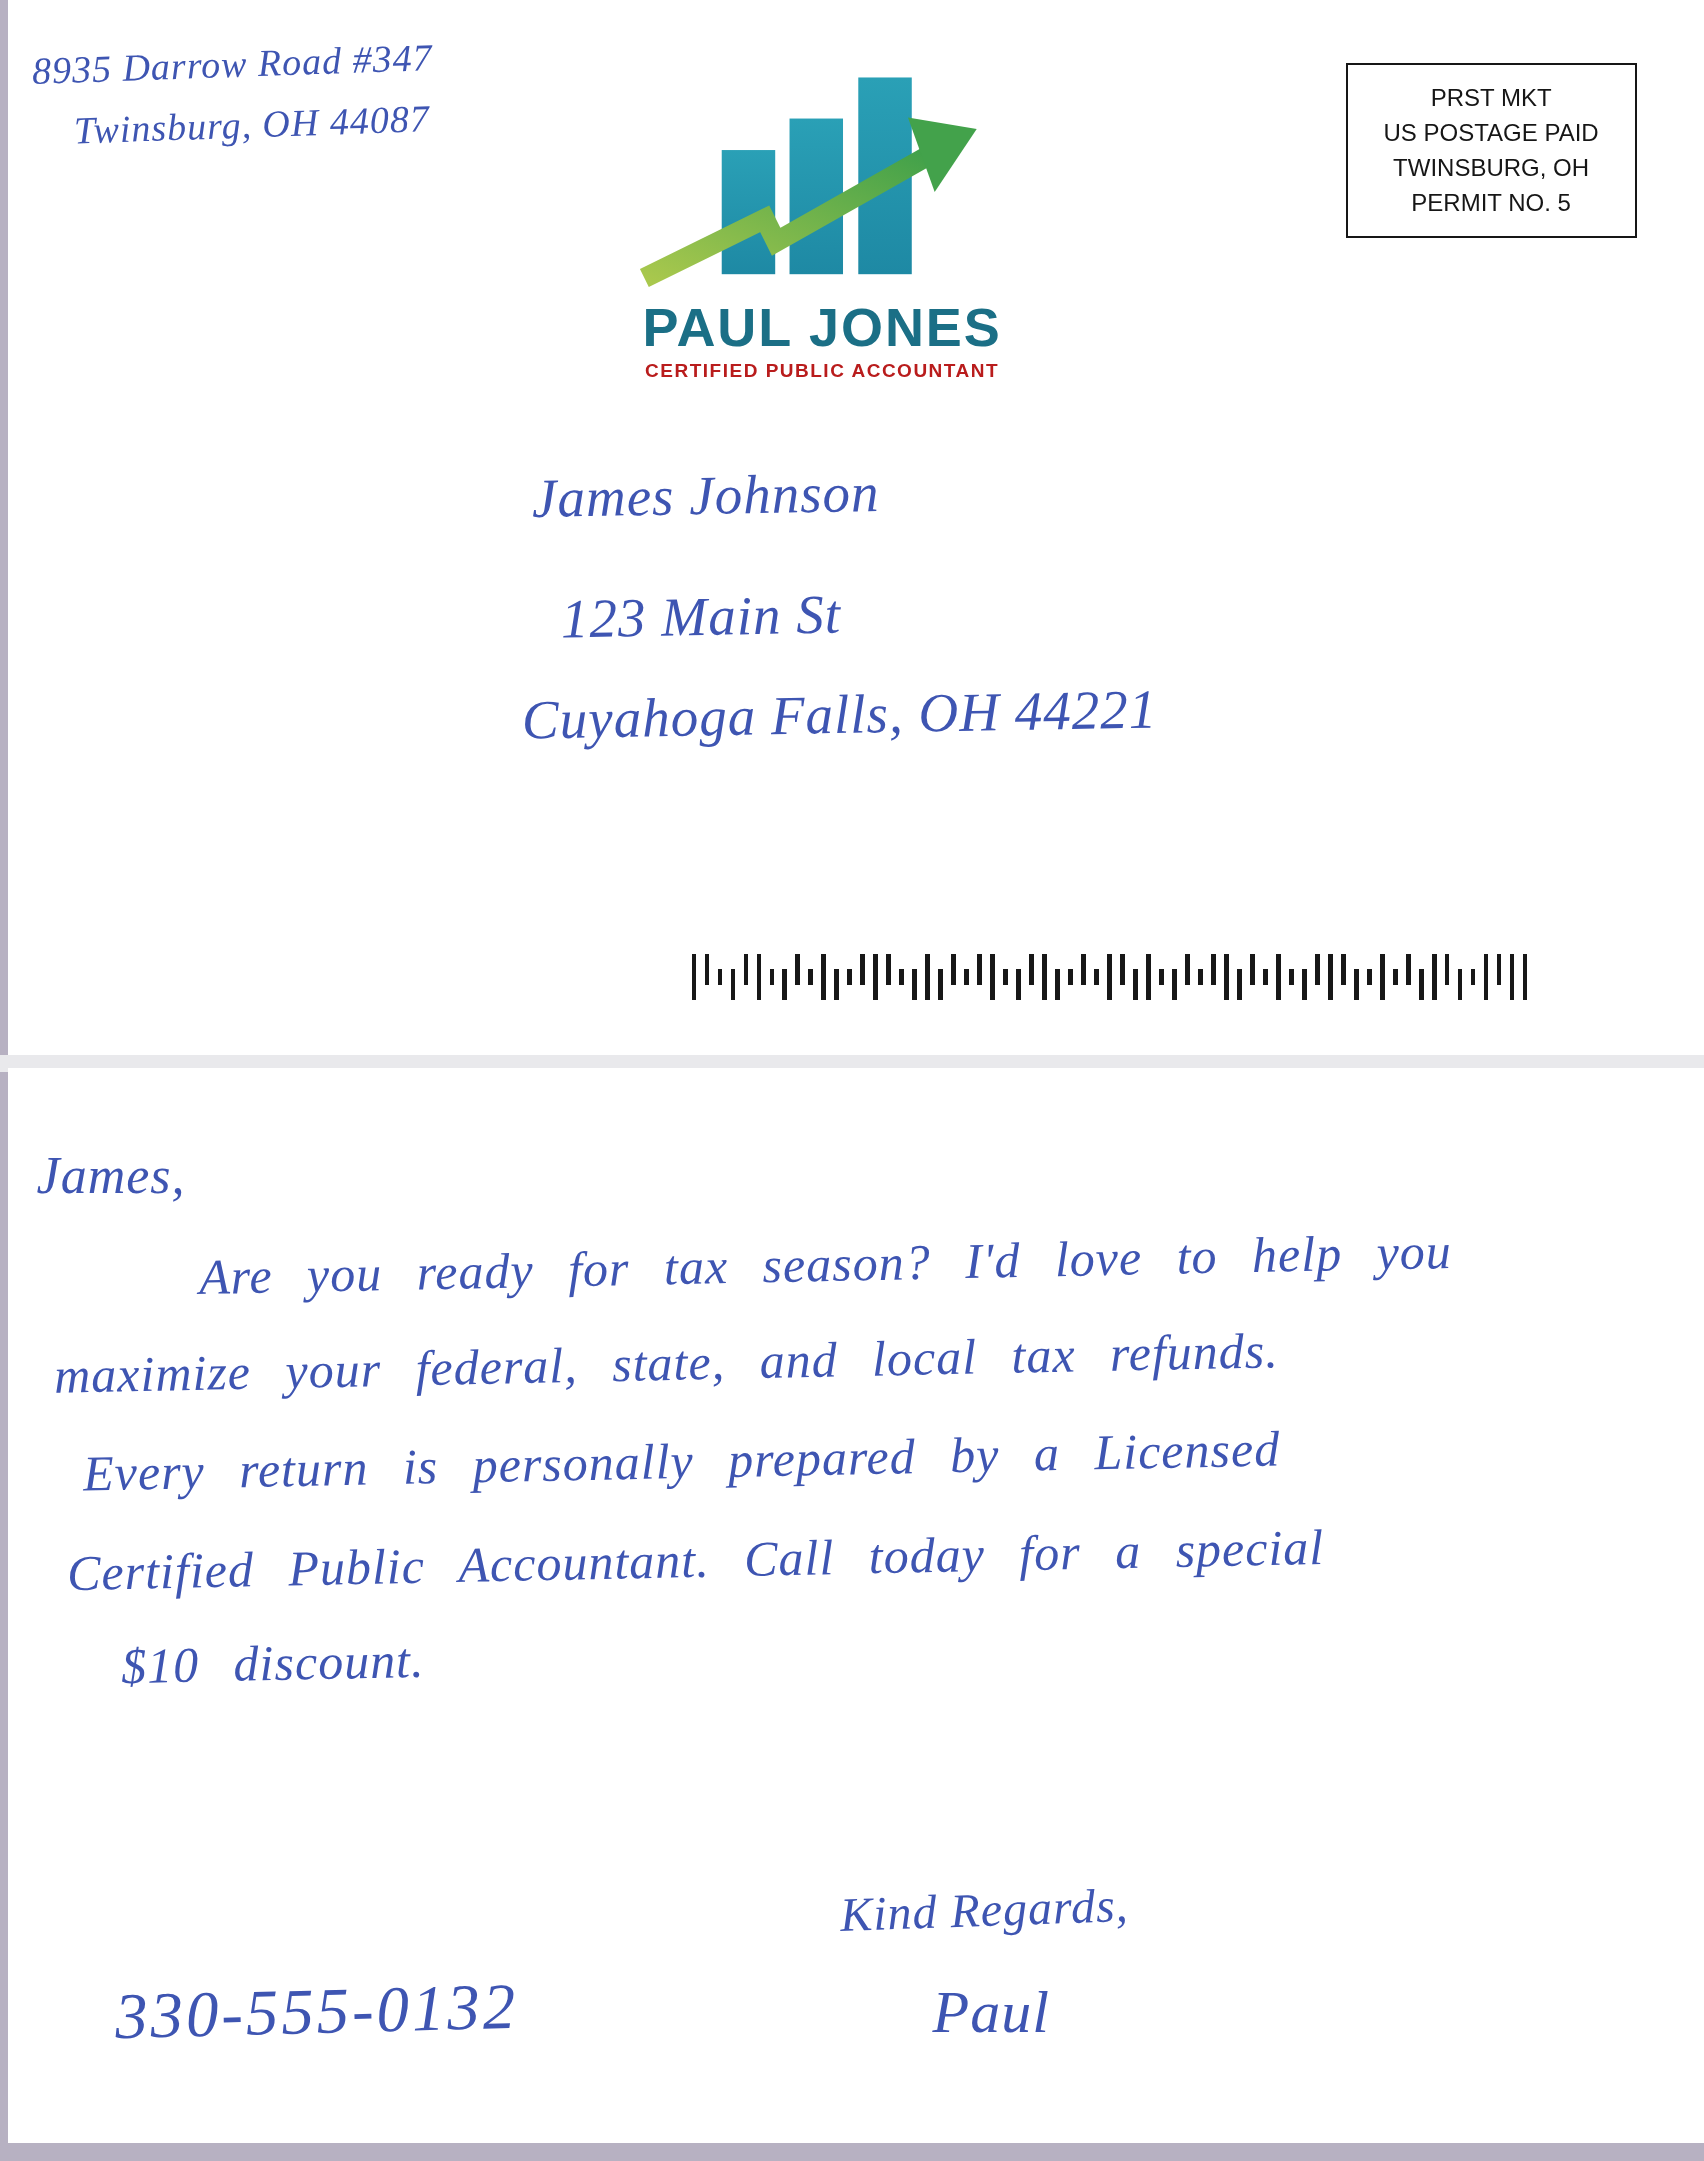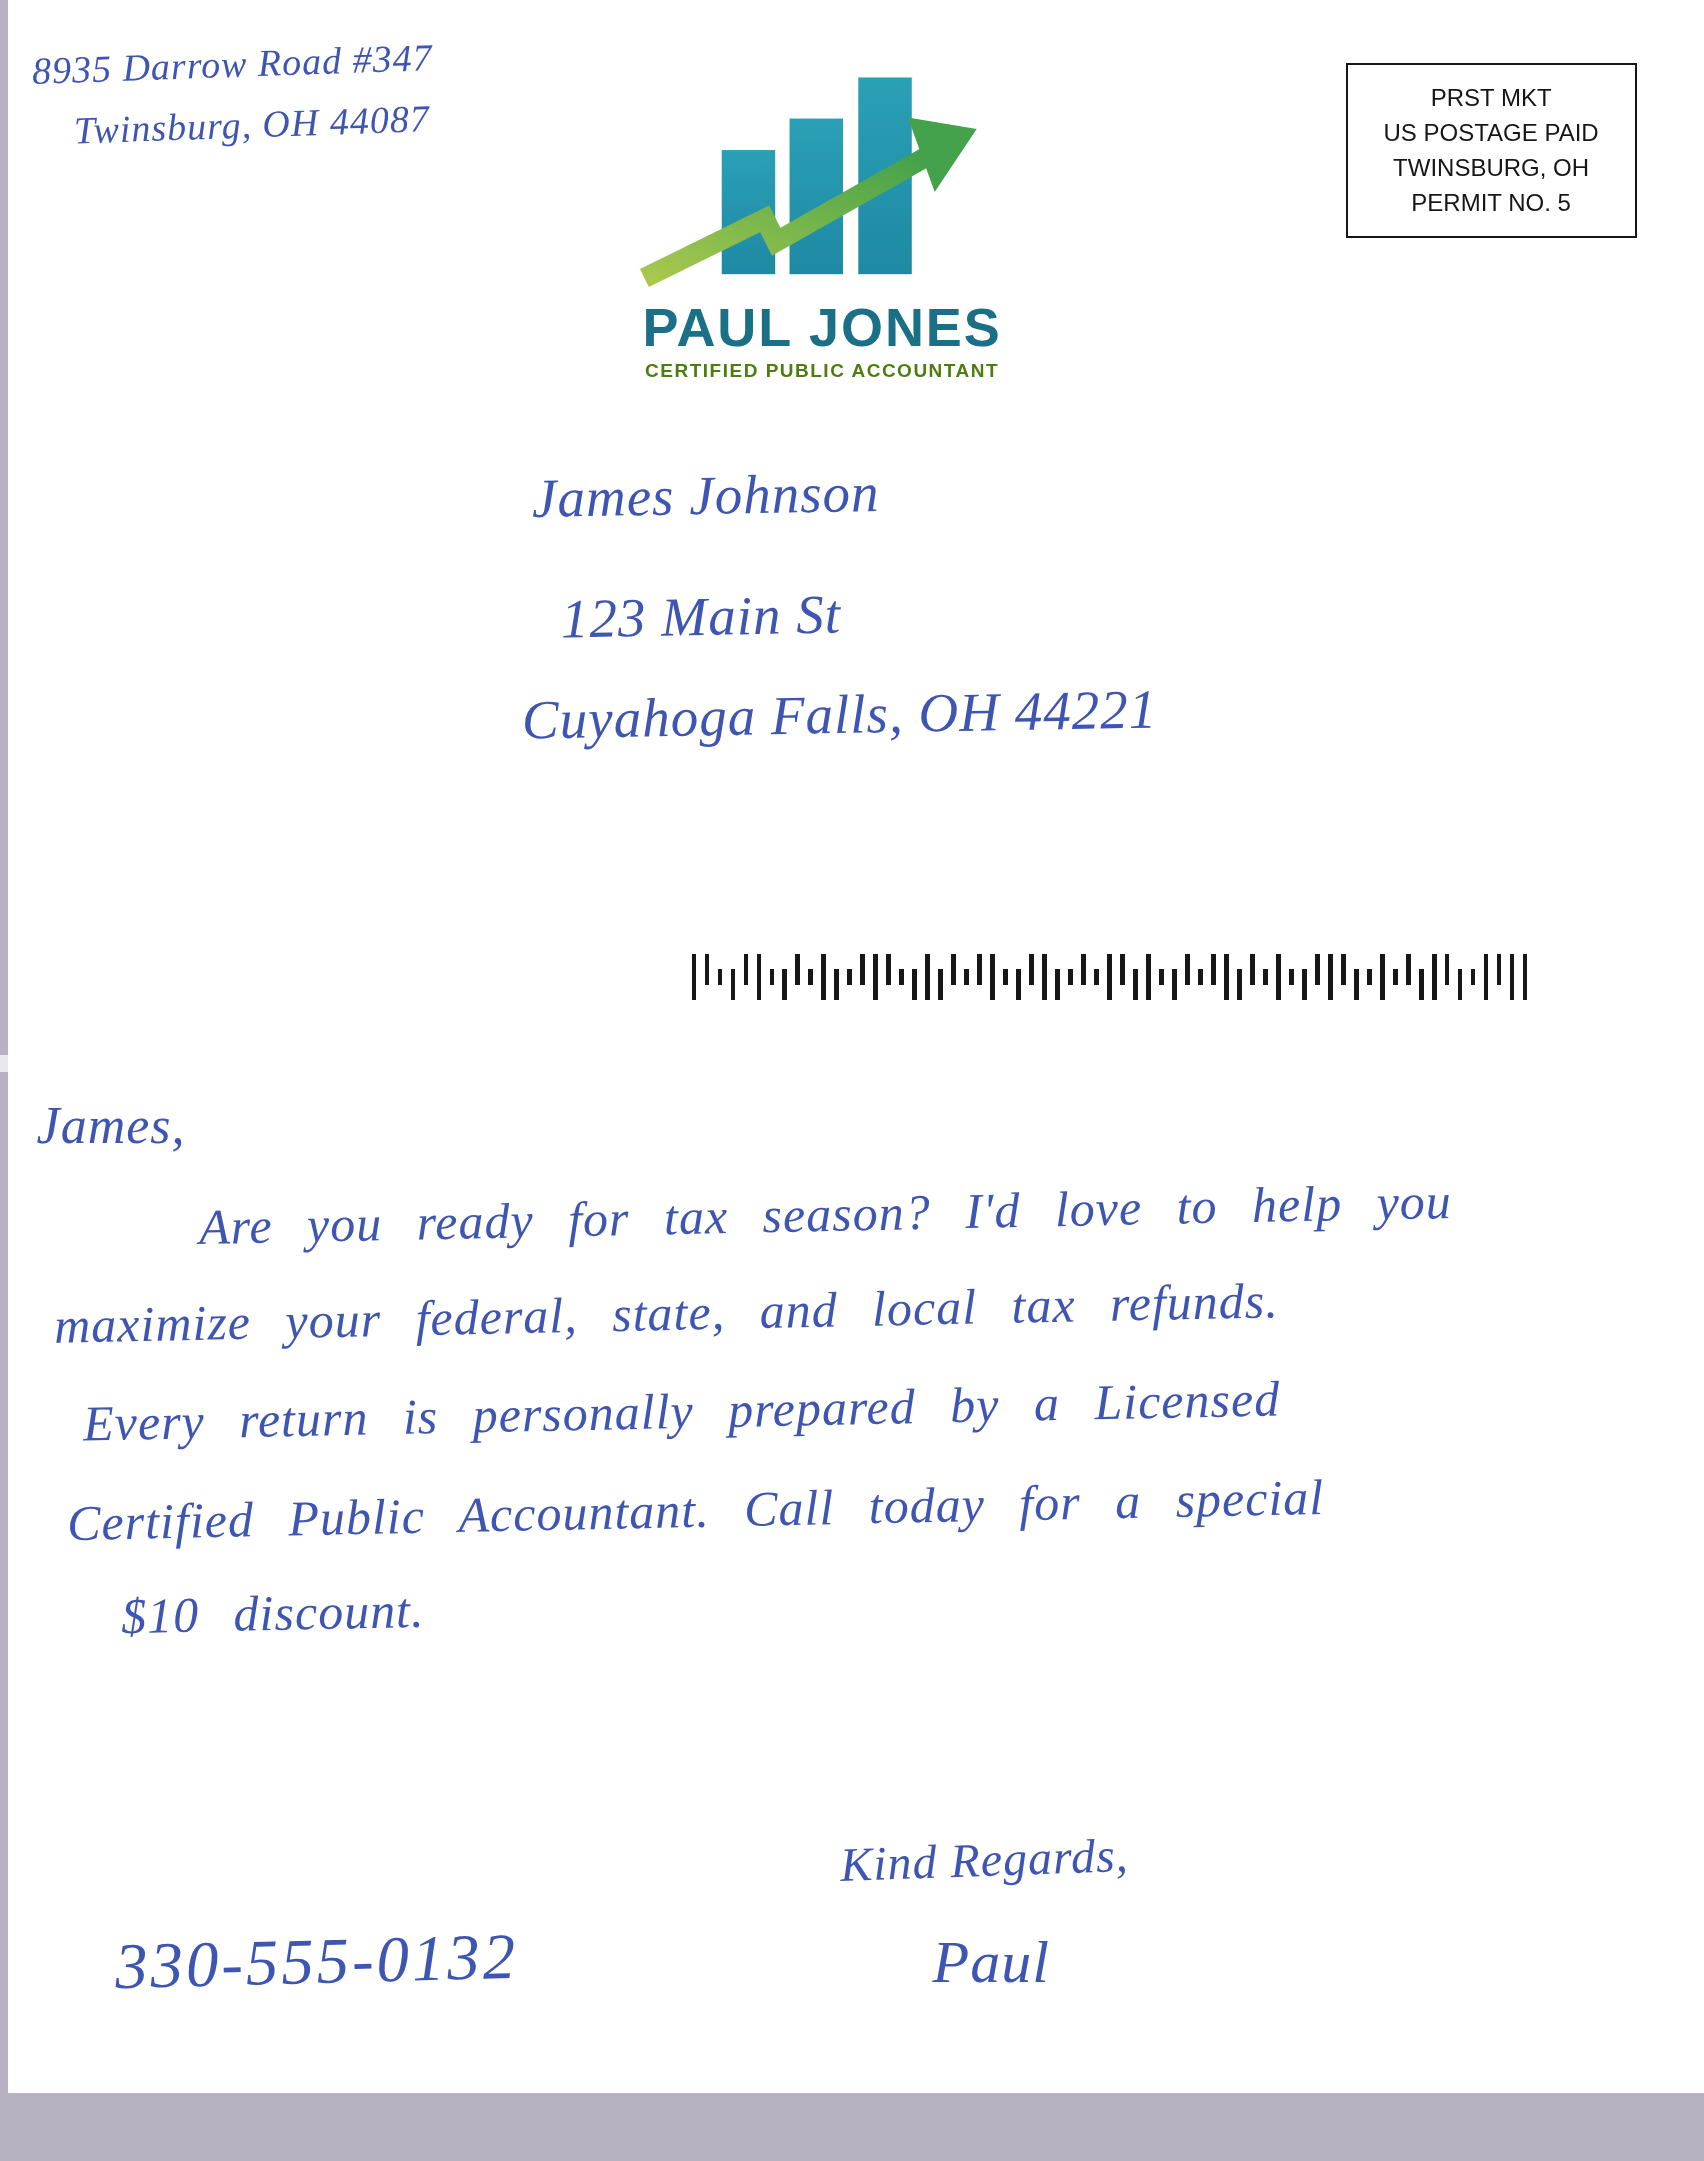--- a/index.html
+++ b/index.html
@@ -9,21 +9,21 @@
     width:1704px; height:2161px;
     background:#b7b1c2;
     overflow:hidden;
     font-family:"Liberation Sans", sans-serif;
   }
   .card {
     position:absolute; left:7.6px; width:1697px; background:#ffffff;
   }
   .card-front { top:0; height:1055px; }
   .divider { position:absolute; left:0; top:1055px; width:1704px; height:17px; background:#e9e9ec; }
-  .card-back { top:1018px; height:1075px; }
+  .card-back { top:1068px; height:1075px; }
 
   
   .hand {
     font-family:"Liberation Serif", serif;
     font-style:italic;
     color:#3e55b2;
     white-space:nowrap;
     letter-spacing:1px;
   }
 
@@ -41,21 +41,21 @@
   }
   .logo svg { display:block; margin:0 auto; }
   .logo-name {
     margin-top:-3.8px;
     font-size:54px; font-weight:bold; letter-spacing:1.9px;
     color:#1b6f86;
   }
   .logo-tagline {
     margin-top:1.9px;
     font-size:19px; font-weight:bold; letter-spacing:1.5px;
-    color:#4d7c0f;
+    color:#b91c1c;
   }
 
   .permit-box {
     position:absolute; left:1338px; top:63px; width:291px;
     border:2.9px solid #161616;
     padding:15.3px 7.6px;
     text-align:center;
     font-size:24px; font-weight:normal; line-height:35px;
     color:#161616;
   }

